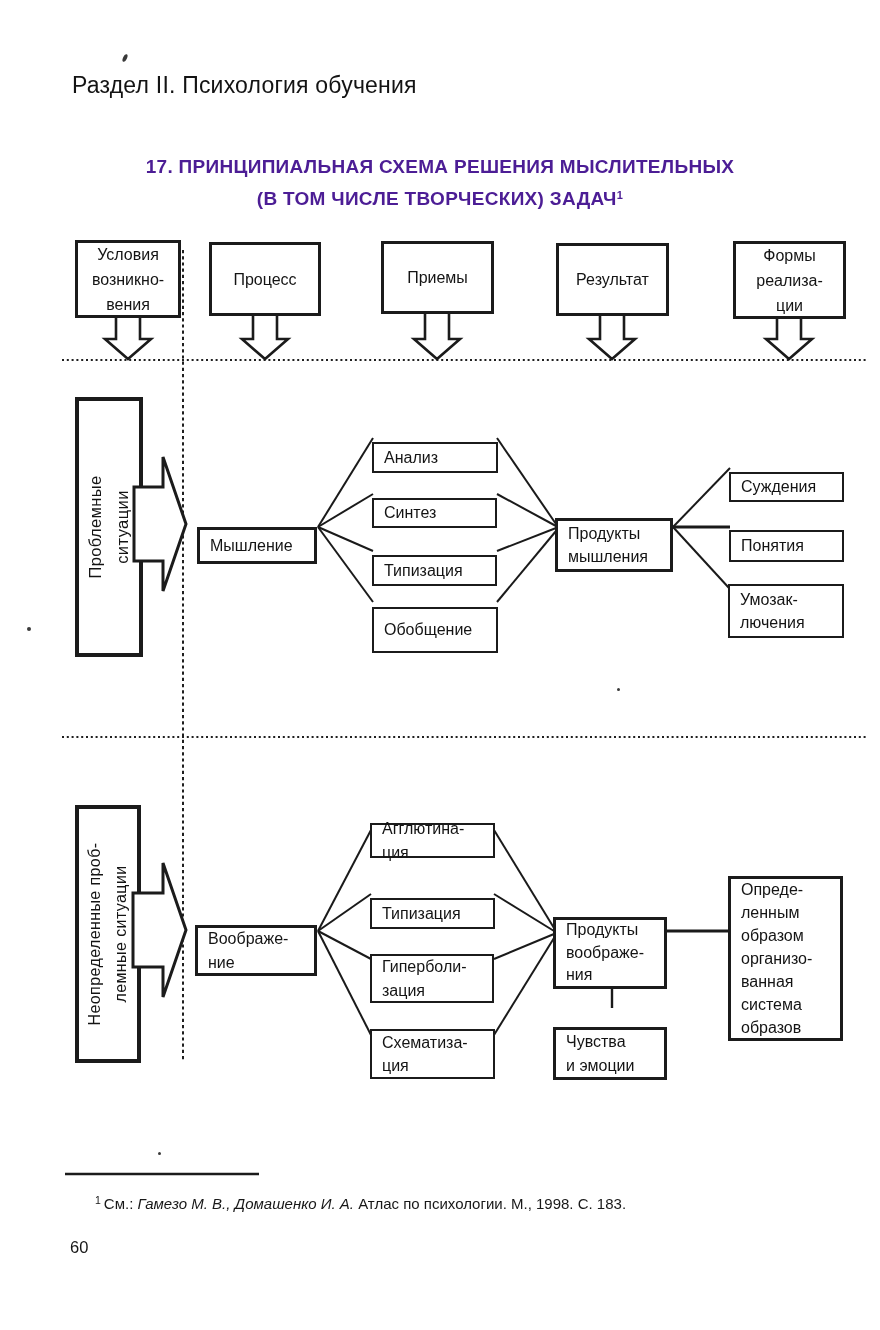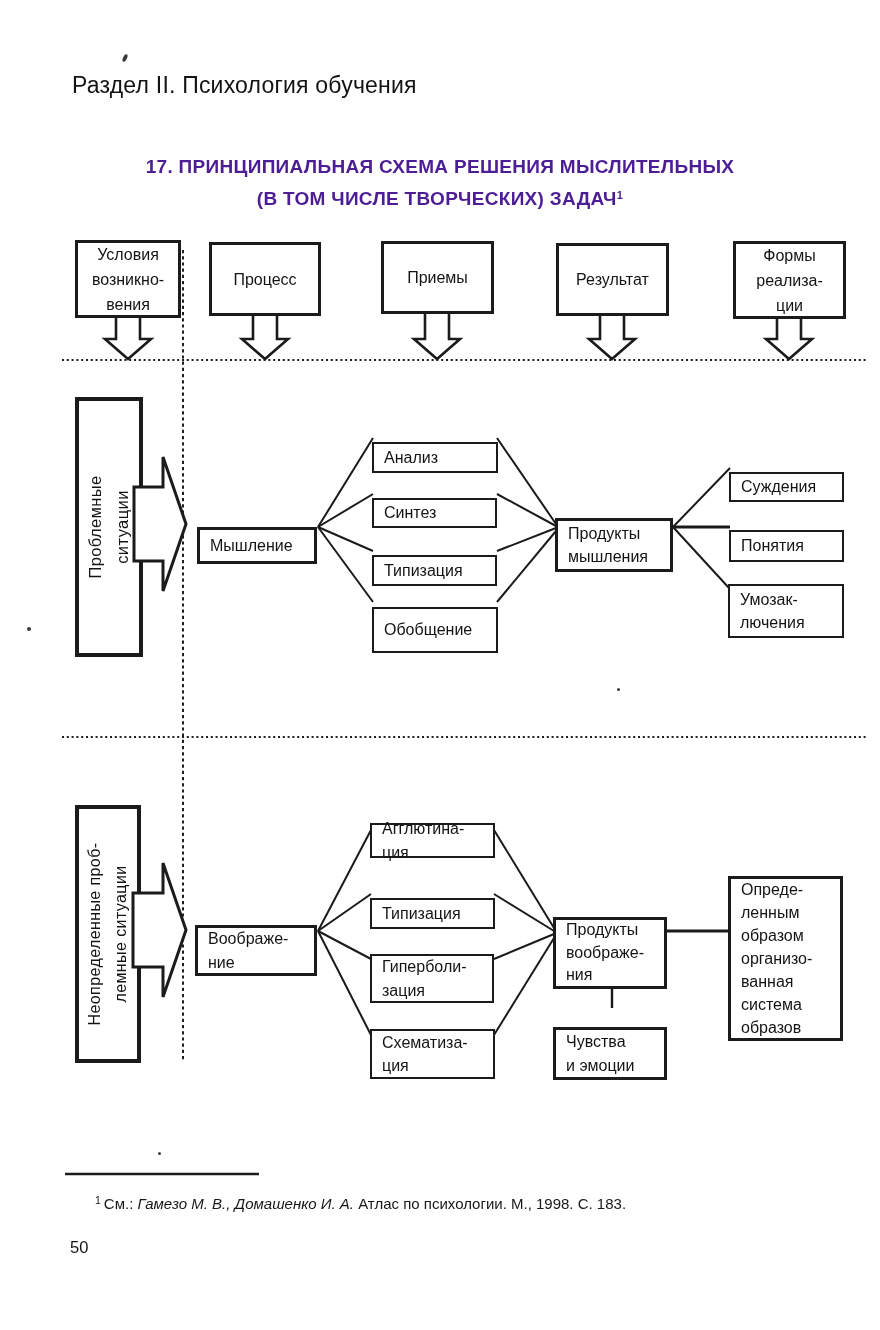--- a/index.html
+++ b/index.html
@@ -221,20 +221,20 @@
     <g fill="#ffffff" stroke="#1b1b1b" stroke-width="3" stroke-linejoin="miter">
       <path d="M134,487 L163,487 L163,457 L186,524 L163,591 L163,561 L134,561 Z"></path>
       <path d="M133,893 L163,893 L163,863 L186,930 L163,997 L163,967 L133,967 Z"></path>
     </g>
   </svg>
 
   <div class="footnote">
     <span class="fn-sup">1</span><span>См.: </span><i>Гамезо М. В., Домашенко И. А.</i><span> Атлас по психологии. М., 1998. С. 183.</span>
   </div>
 
-  <div class="page-number">50</div>
+  <div class="page-number">60</div>
 
   <div class="speck" style="left:123px;top:54px;width:4px;height:8px;transform:rotate(25deg)"></div>
   <div class="speck" style="left:27px;top:627px;width:4px;height:4px"></div>
   <div class="speck" style="left:617px;top:688px;width:3px;height:3px"></div>
   <div class="speck" style="left:158px;top:1152px;width:3px;height:3px"></div>
 
 </div>
 
 </body></html>

